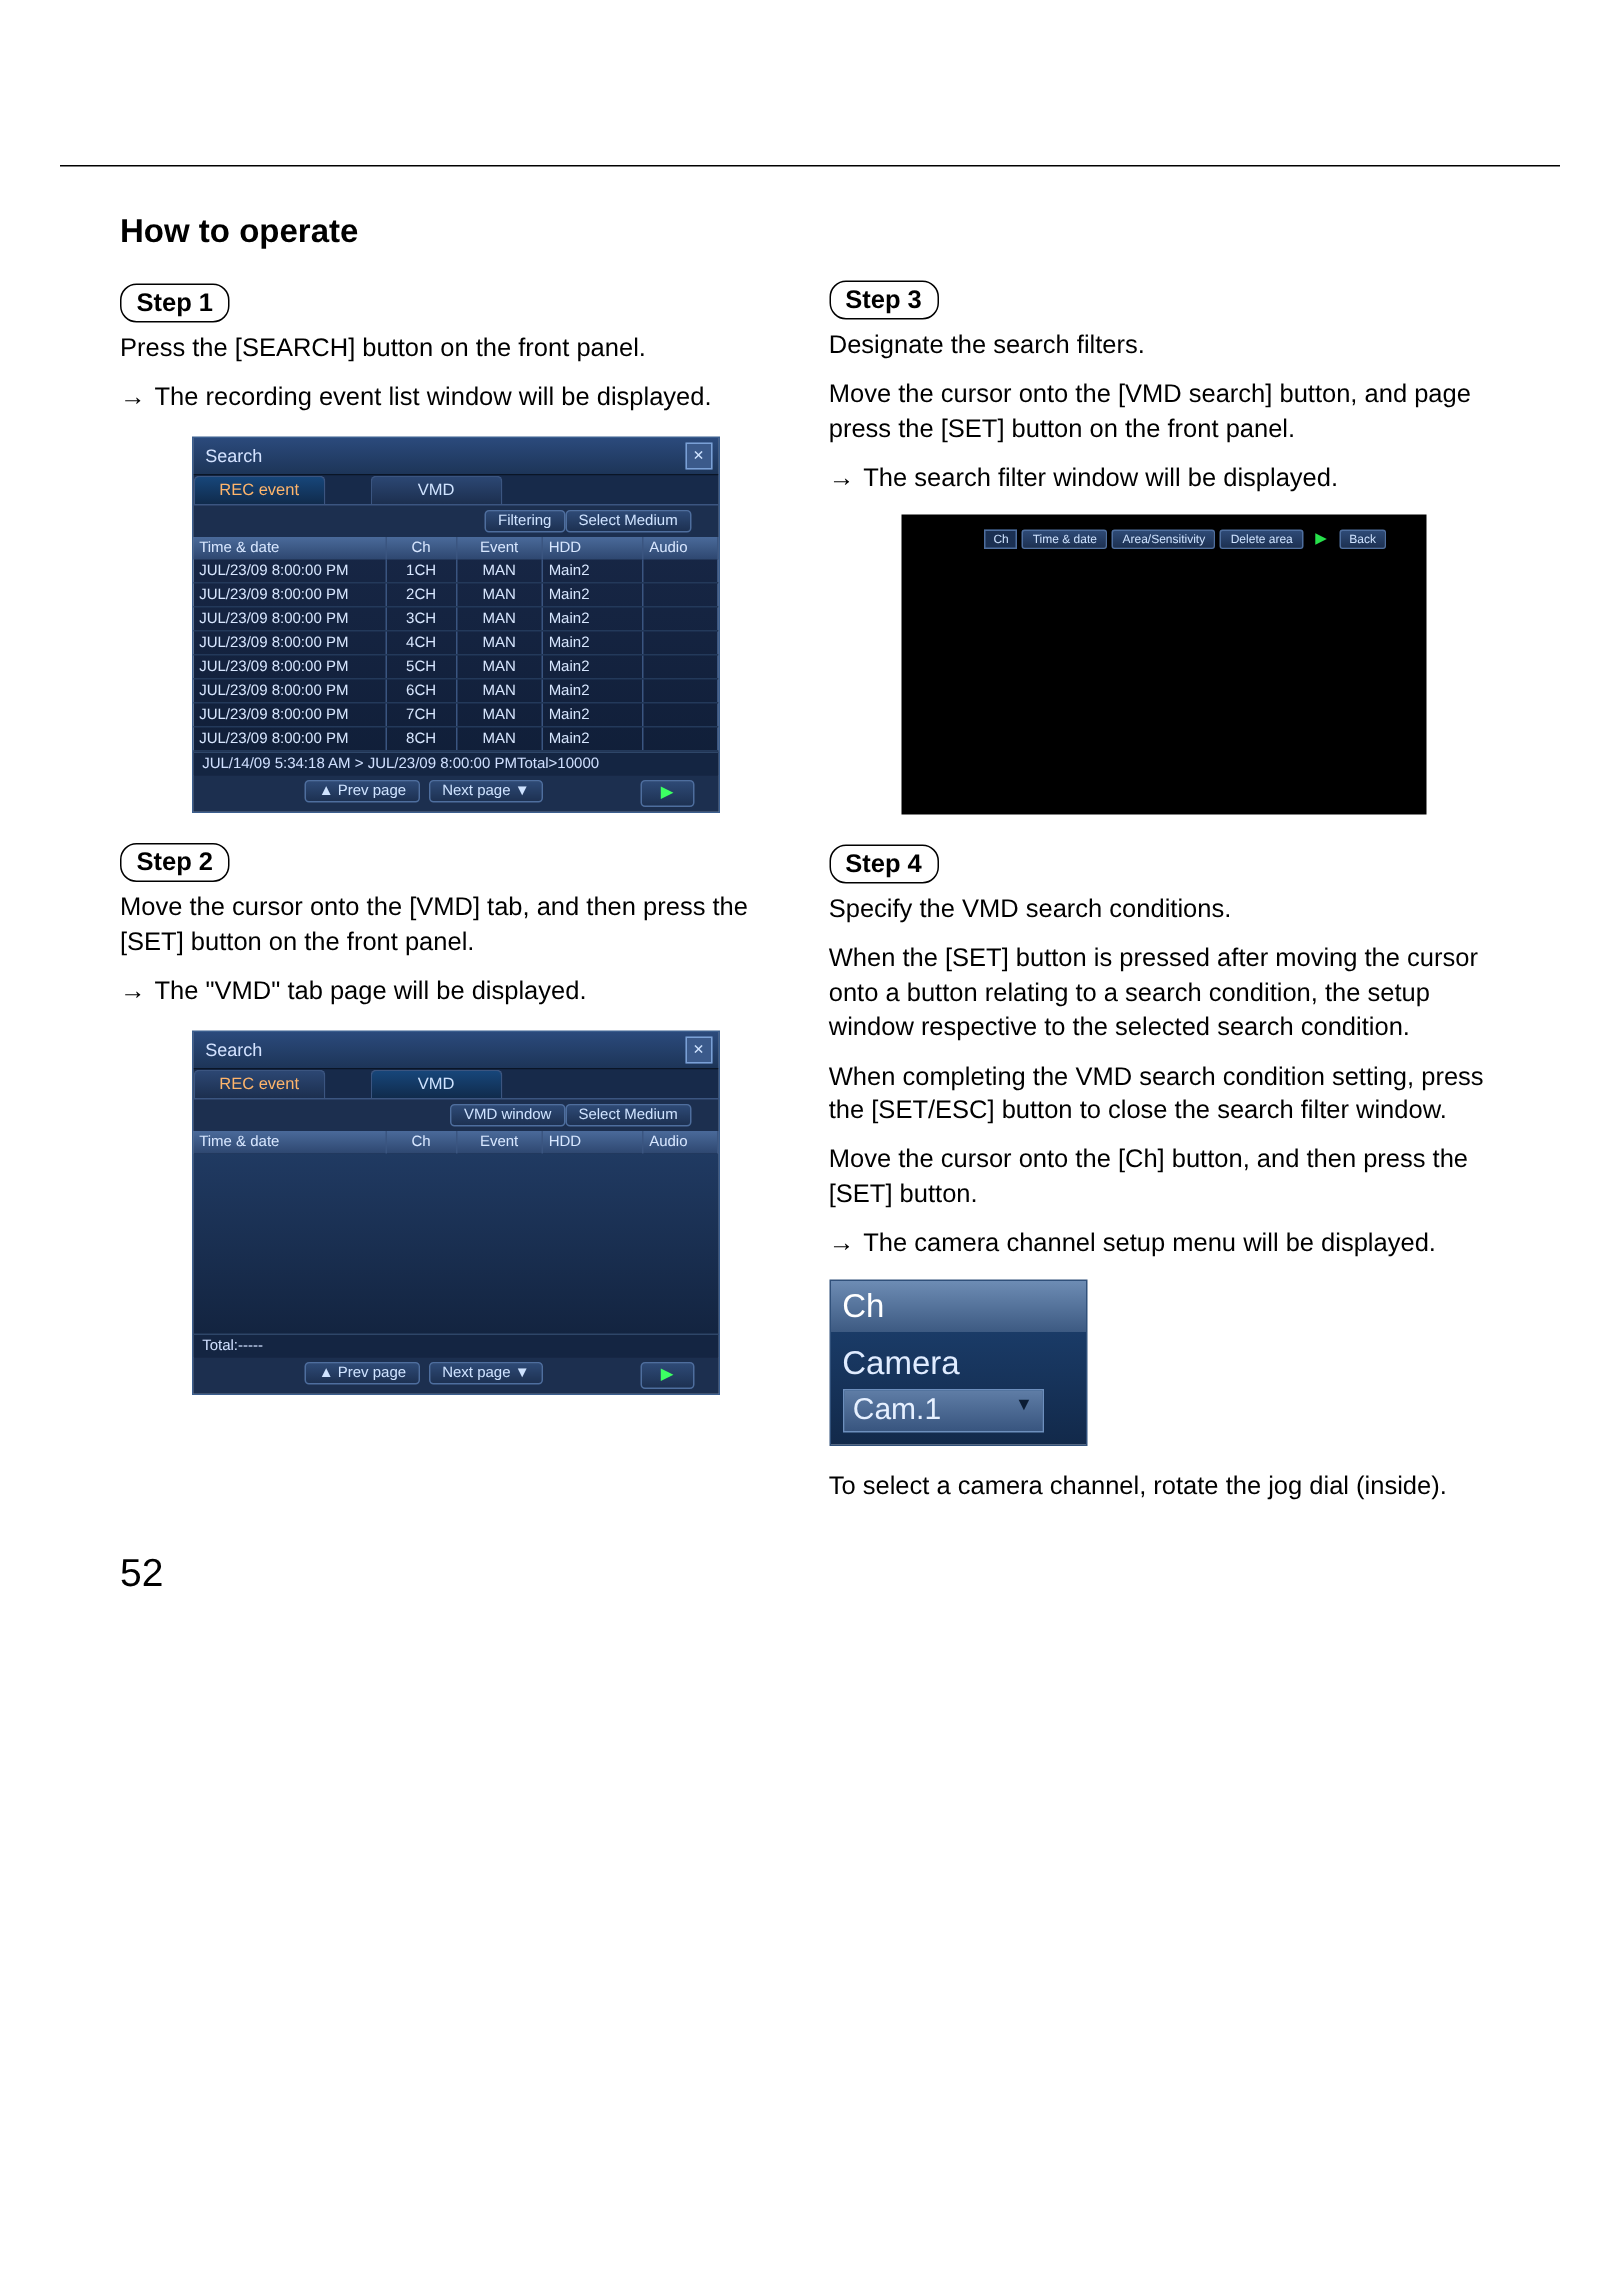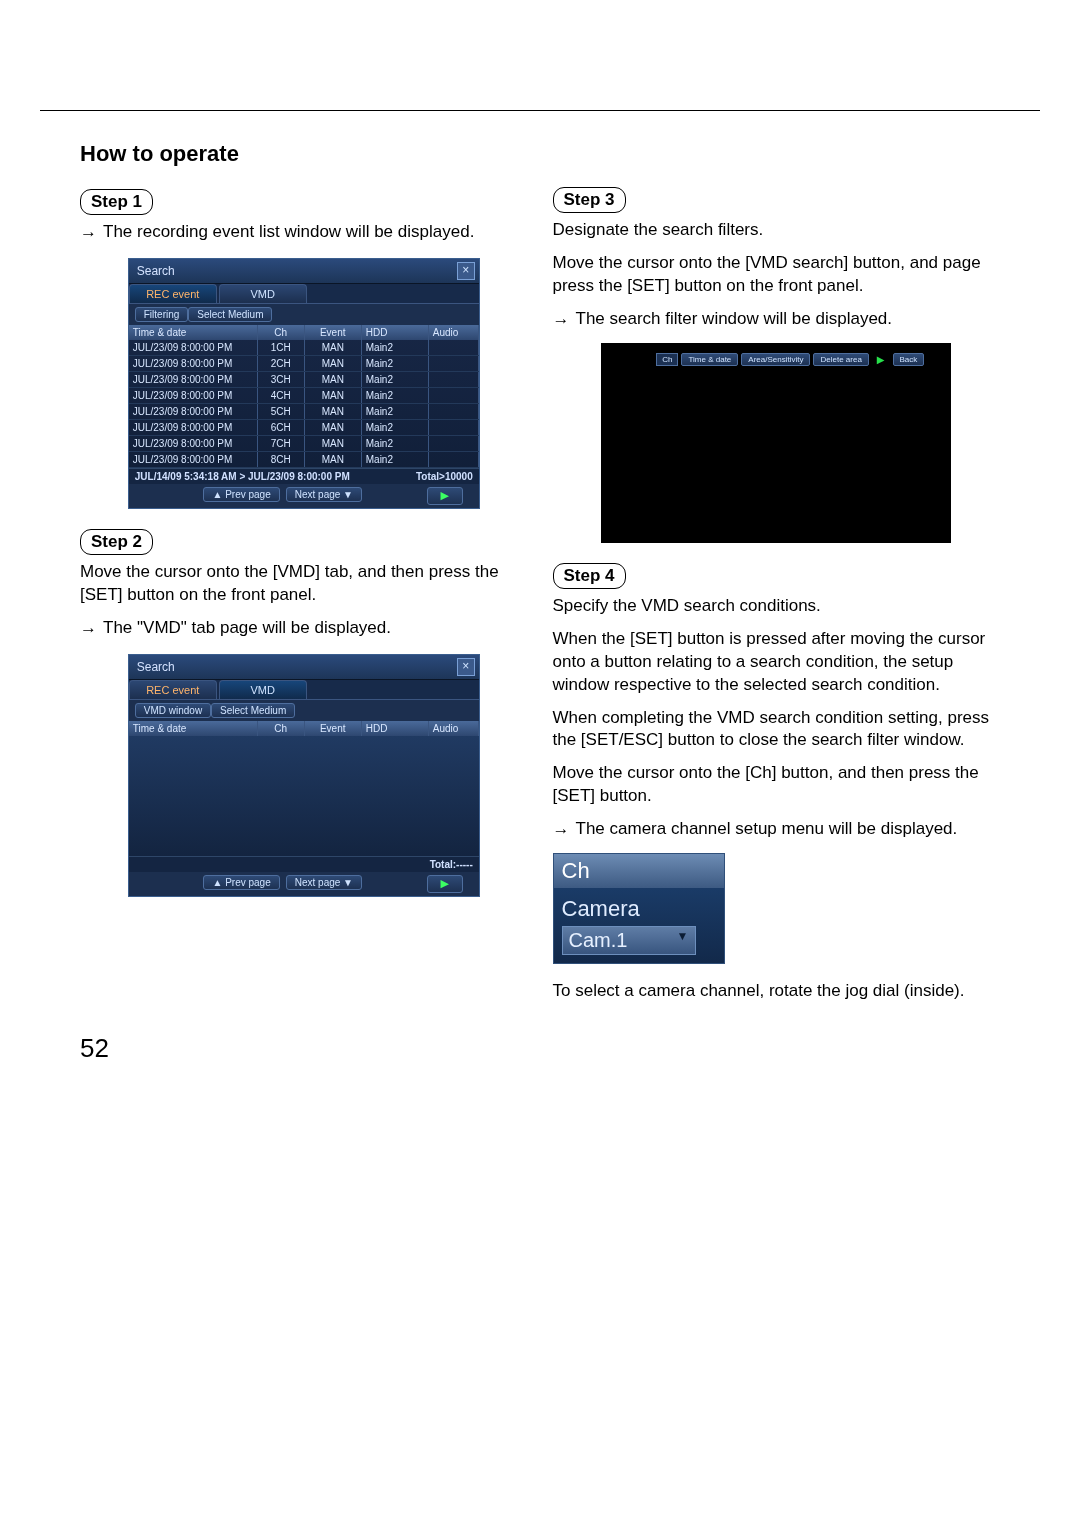--- a/index.html
+++ b/index.html
@@ -79,45 +79,46 @@
     background: #3b5a8b;
     border: 1px solid #7aa0d6;
     color: #cfe3ff;
     font-size: 12px;
     line-height: 14px;
     text-align: center;
   }
   .sw-tabs {
     display: flex;
     background: #172a4a;
+    gap: 28px;
   }
   .sw-tab {
     width: 86px;
     text-align: center;
     font-size: 11px;
     padding: 3px 0;
     border: 1px solid #3b5580;
     border-bottom: none;
     margin-right: 2px;
     color: #cfe3ff;
     background: linear-gradient(#2c4773, #1c2f4f);
     border-top-left-radius: 4px;
     border-top-right-radius: 4px;
   }
   .sw-tab.active {
     color: #ffb56b;
     background: linear-gradient(#17467a, #102b4c);
   }
   .sw-bar {
     display: flex;
-    justify-content: flex-start;
+    justify-content: flex-end;
     align-items: center;
     background: #1c2f4f;
     border-top: 1px solid #3b5580;
-    padding: 3px 6px;
+    padding: 3px 18px;
   }
   .sw-btn {
     font-size: 10px;
     color: #cfe3ff;
     background: linear-gradient(#2e4a76, #1d3152);
     border: 1px solid #4e6e9e;
     border-radius: 3px;
     padding: 1px 8px;
   }
   .sw-head {
@@ -136,27 +137,25 @@
   .c-hd { width: 58px; }
   .c-au { flex: 1; }
   .sw-row {
     display: flex;
     color: #d8e7ff;
     font-size: 10px;
     border-bottom: 1px solid #23395a;
   }
   .sw-status {
     display: flex;
-    justify-content: space-between;
     background: #142542;
     color: #d0e0ff;
     font-size: 10px;
     padding: 2px 6px;
     border-top: 1px solid #2e4668;
-    font-weight: bold;
   }
   .sw-foot {
     display: flex;
     align-items: flex-start;
     background: #1c2f4f;
     padding: 3px 16px;
     gap: 6px;
   }
   .sw-play {
     margin-left: auto;
@@ -267,20 +266,21 @@
 
 <div class="top-rule"></div>
 
 <div class="page">
 
   <div class="col">
     <h2 class="how">How to operate</h2>
 
     
     <div class="step-label">Step 1</div>
+    <p class="body-text">Press the [SEARCH] button on the front panel.</p>
     <div class="arrow-line">
       <span class="arr">→</span>
       <span class="txt">The recording event list window will be displayed.</span>
     </div>
 
     
     <div class="search-window">
       <div class="sw-title">
         <span>Search</span>
         <span class="sw-close">×</span>

